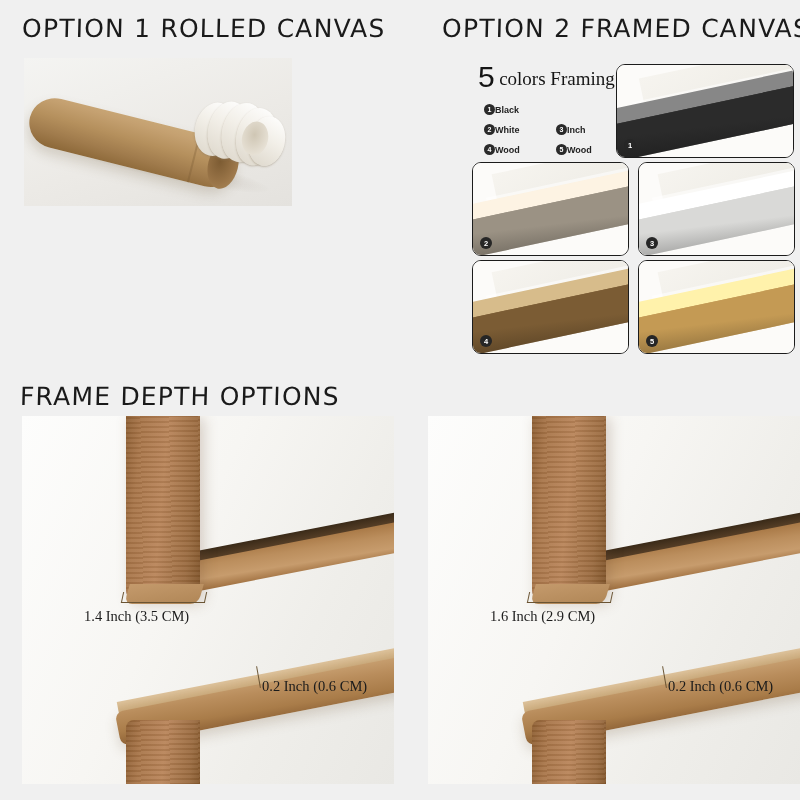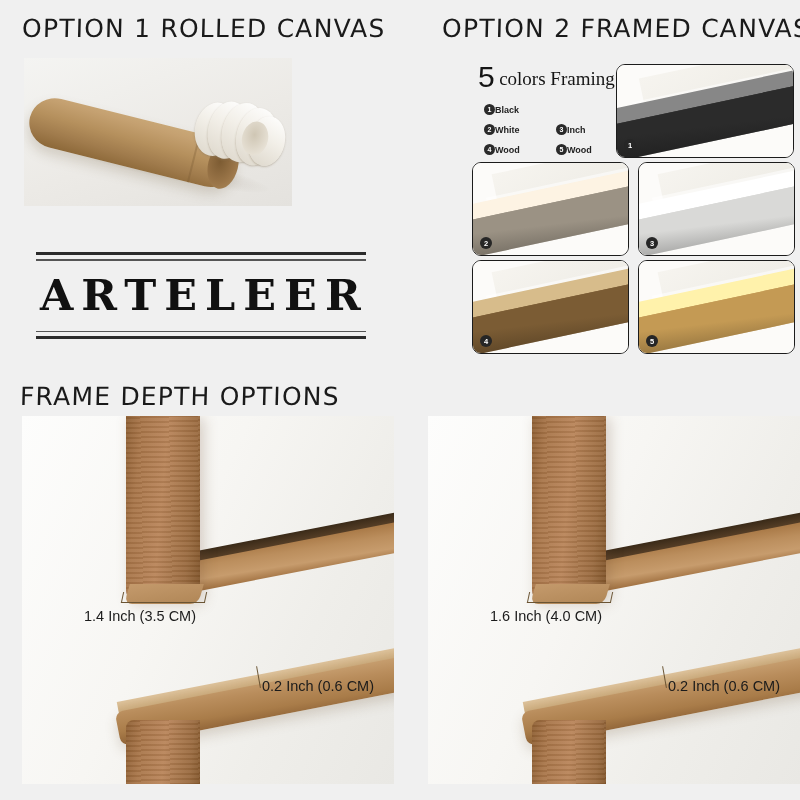--- a/index.html
+++ b/index.html
@@ -360,21 +360,21 @@
     height: 90px;
     border-radius: 8px 0 0 0;
     background:
       repeating-linear-gradient(178deg, rgba(90,58,28,.12) 0 2px, rgba(255,255,255,.05) 2px 5px),
       linear-gradient(95deg,#8e5f33 0%,#a9764a 20%,#b9855a 50%,#9a6b40 84%,#7e5329 100%);
     z-index: 7;
   }
 
   .dim-label {
     position: absolute;
-    font-family: Liberation Sans, sans-serif;
+    font-family: Liberation Serif, serif;
     font-size: 14.5px;
     color: #1b1b1b;
     white-space: nowrap;
     z-index: 9;
   }
   .dim-width  { left: 62px;  top: 192px; }
   .dim-thick  { left: 240px; top: 262px; }
   .caliper {
     position: absolute;
     z-index: 9;
@@ -410,29 +410,20 @@
     <div class="canvas-roll">
       <div class="cv-layer cv1"></div>
       <div class="cv-layer cv2"></div>
       <div class="cv-layer cv3"></div>
       <div class="cv-layer cv4"></div>
       <div class="cv-layer cv5"></div>
       <div class="cv-core"></div>
     </div>
   </div>
 
-  <div class="logo-block">
-    <div class="logo-rule rule-thick"></div>
-    <div class="rule-gap"></div>
-    <div class="logo-rule rule-thin"></div>
-    <div class="logo-word">ARTELEER</div>
-    <div class="logo-rule rule-thin"></div>
-    <div class="rule-gap"></div>
-    <div class="logo-rule rule-thick"></div>
-  </div>
 
   <div class="section-heading" id="hd-opt2">OPTION 2 FRAMED CANVAS</div>
 
   <div class="framing-wrap">
     <div class="framing-title">
       <span class="big">5</span>
       <span class="small">colors Framing</span>
     </div>
 
     <div class="legend">
@@ -529,17 +520,17 @@
   <div class="depth-photo" id="depth-right">
     <div class="rail-gap"></div>
     <div class="rail-back"></div>
     <div class="post"></div>
     <div class="post-end"></div>
     <div class="rail-front-top"></div>
     <div class="rail-front"></div>
     <div class="post-lower"></div>
     <div class="caliper cal-w"></div>
     <div class="caliper cal-t"></div>
-    <div class="dim-label dim-width">1.6 Inch (4.0 CM)</div>
+    <div class="dim-label dim-width">1.6 Inch (2.9 CM)</div>
     <div class="dim-label dim-thick">0.2 Inch (0.6 CM)</div>
   </div>
 
 </div>
 
 </body></html>

